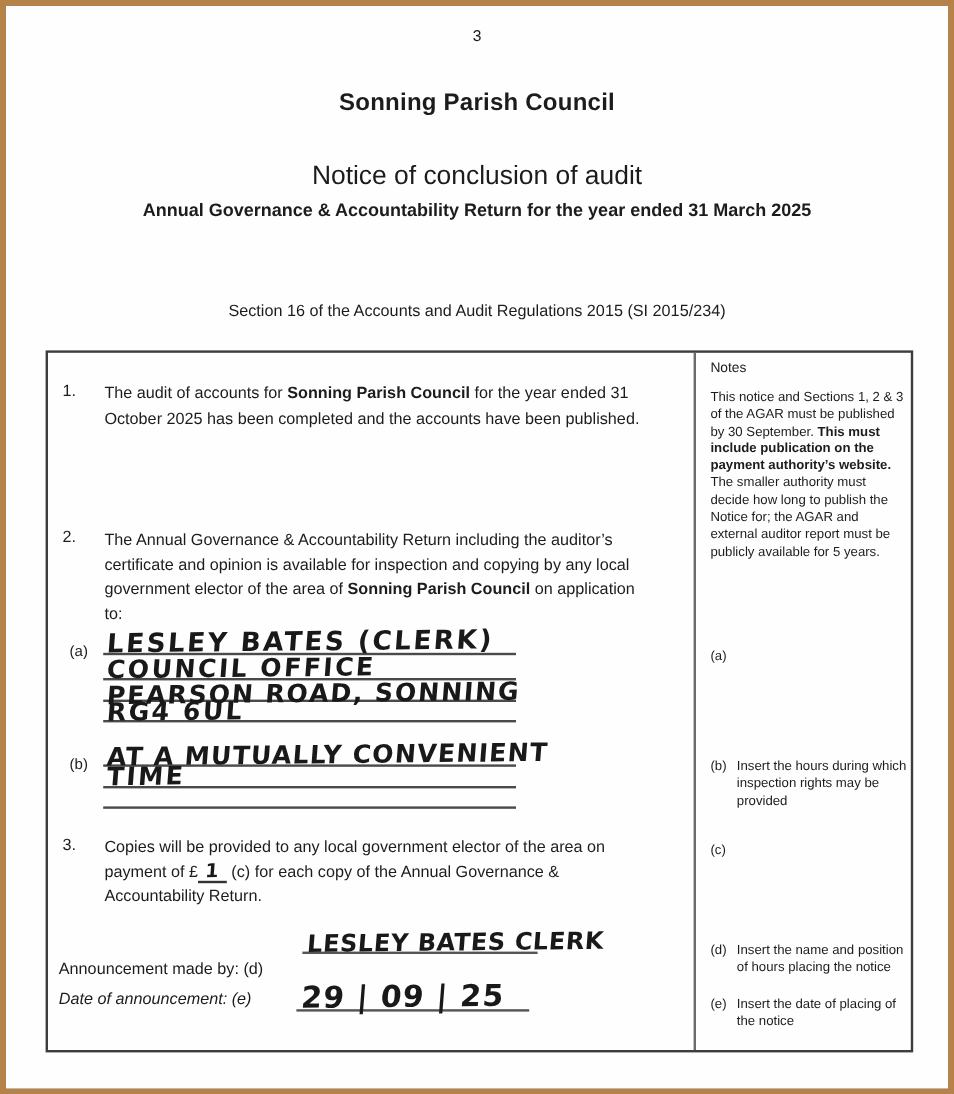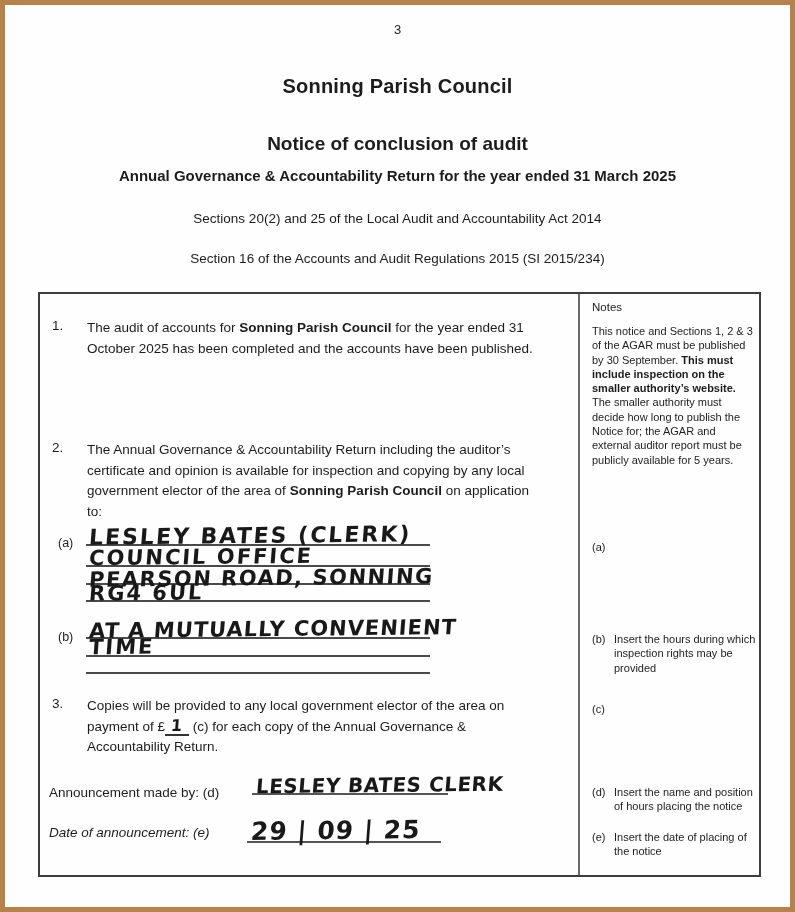--- a/index.html
+++ b/index.html
@@ -20,21 +20,21 @@
     position: relative;
     width: 795px;
     height: 912px;
     border: 5px solid var(--frame);
     background: var(--paper);
     overflow: hidden;
   }
   .centered { position: absolute; left: 0; right: 0; text-align: center; }
   .page-number { top: 17px; font-size: 13px; }
   .council-name { top: 70px; font-size: 20px; font-weight: bold; letter-spacing: 0.2px; }
-  .notice-title { top: 128px; font-size: 19px; font-weight: bold; }
+  .notice-title { top: 128px; font-size: 22px; font-weight: normal; }
   .return-title { top: 162px; font-size: 15px; font-weight: bold; }
   .statute-1 { top: 206px; font-size: 13.5px; }
   .statute-2 { top: 246px; font-size: 13.5px; }
 
   .formtable {
     position: absolute;
     left: 33px; top: 287px;
     width: 723px; height: 585px;
     border: 2px solid var(--table-border);
     background: var(--paper);
@@ -104,21 +104,21 @@
     line-height: 1;
   }
   .row-a1 .hw { font-size: 22px; letter-spacing: 2px; }
   .row-a2 .hw { font-size: 21px; letter-spacing: 2px; }
   .row-a3 .hw { font-size: 21px; letter-spacing: 1.5px; bottom: -6px; }
   .row-a4 .hw { font-size: 21px; letter-spacing: 2px; bottom: -4px; }
   .row-b1 .hw { font-size: 21px; letter-spacing: 1px; }
   .row-b2 .hw { font-size: 21px; letter-spacing: 2px; }
 
   .sign-label { position: absolute; left: 9px; font-size: 13.5px; }
-  .announce-label { top: 491px; }
+  .announce-label { top: 506px; }
   .date-label { top: 531px; font-style: italic; }
   .sign-line {
     position: absolute;
     border-bottom: 2px solid #555;
     white-space: nowrap;
   }
   .sign-line .hw { position: absolute; left: 4px; bottom: -2px; }
   .announce-line { left: 212px; top: 474px; width: 196px; height: 27px; }
   .announce-line .hw { font-size: 20px; letter-spacing: 0.5px; }
   .date-line { left: 207px; top: 518px; width: 194px; height: 31px; }
@@ -144,21 +144,20 @@
 </style>
 </head>
 <body>
 
 <div class="page">
 
   <div class="centered page-number">3</div>
   <div class="centered council-name">Sonning Parish Council</div>
   <div class="centered notice-title">Notice of conclusion of audit</div>
   <div class="centered return-title">Annual Governance &amp; Accountability Return for the year ended 31 March 2025</div>
-  <div class="centered statute-1">Sections 20(2) and 25 of the Local Audit and Accountability Act 2014</div>
   <div class="centered statute-2">Section 16 of the Accounts and Audit Regulations 2015 (SI 2015/234)</div>
 
   <div class="formtable">
 
     <div class="main-col">
 
       <div class="form-item item-1">
         <span class="item-num">1.</span>
         <p class="item-text"><span>The audit of accounts for </span><b>Sonning Parish Council</b><span> for the year ended 31 October 2025 has been completed and the accounts have been published.</span></p>
       </div>
@@ -205,21 +204,21 @@
 
       <span class="sign-label date-label">Date of announcement: (e)</span>
       <div class="sign-line date-line">
           <span class="hw">29 | 09 | 25</span>
         </div>
 
     </div>
 
     <div class="notes-col">
       <div class="notes-header">Notes</div>
-      <p class="notes-intro"><span>This notice and Sections 1, 2 &amp; 3 of the AGAR must be published by 30 September. </span><b>This must include inspection on the smaller authority’s website.</b><span> The smaller authority must decide how long to publish the Notice for; the AGAR and external auditor report must be publicly available for 5 years.</span></p>
+      <p class="notes-intro"><span>This notice and Sections 1, 2 &amp; 3 of the AGAR must be published by 30 September. </span><b>This must include publication on the payment authority’s website.</b><span> The smaller authority must decide how long to publish the Notice for; the AGAR and external auditor report must be publicly available for 5 years.</span></p>
 
       <div class="note-entry note-a">
         <span class="note-label">(a)</span>
       </div>
       <div class="note-entry note-b">
         <span class="note-label">(b)</span>
         <span class="note-text">Insert the hours during which inspection rights may be provided</span>
       </div>
       <div class="note-entry note-c">
         <span class="note-label">(c)</span>

